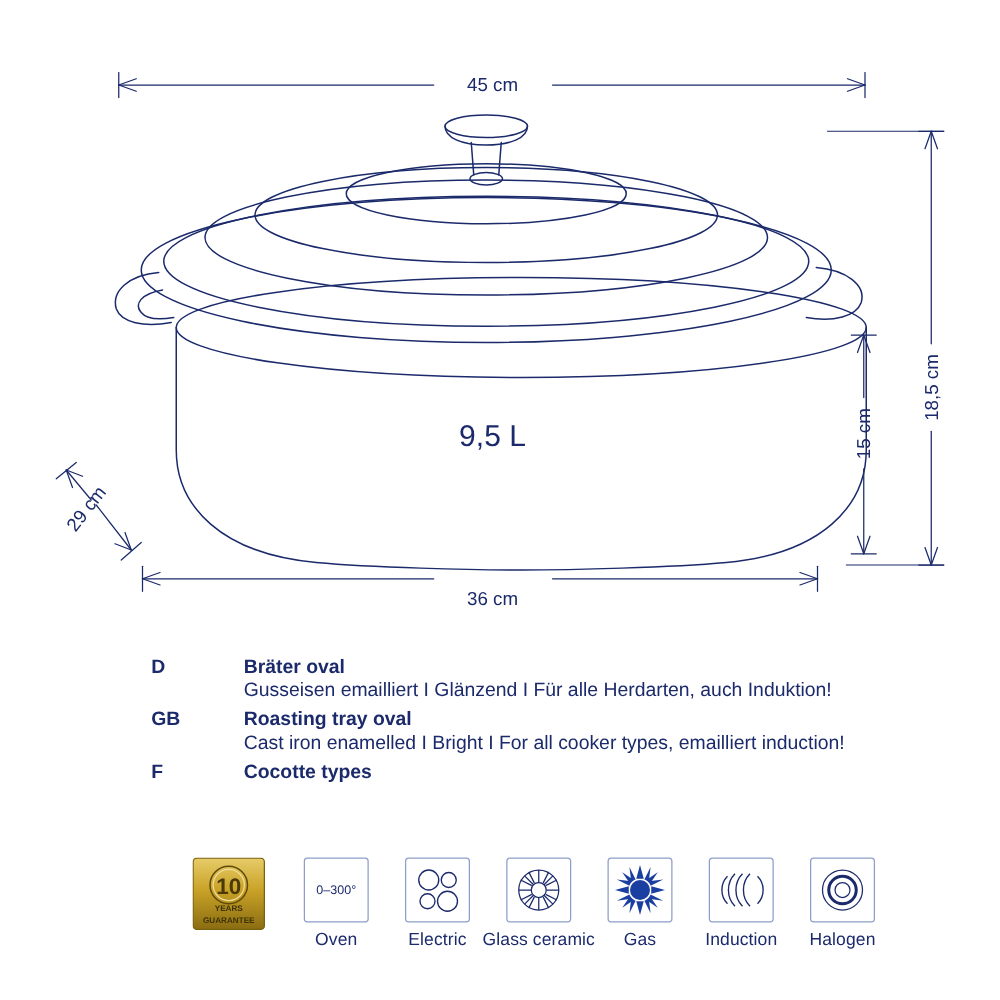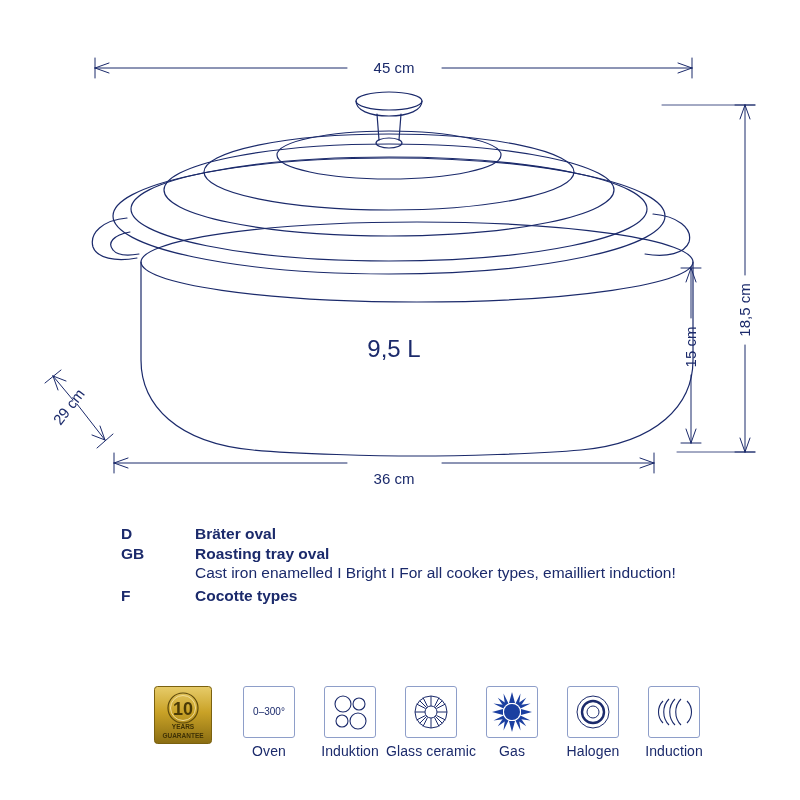--- a/index.html
+++ b/index.html
@@ -230,20 +230,21 @@
     <text class="dim-label" x="56" y="410" text-anchor="middle" transform="rotate(-52 56 410)">29 cm</text>
     <text class="vol-label" x="377" y="357" text-anchor="middle">9,5 L</text>
   </svg>
 
   <div class="desc">
 
     <div class="desc-row">
       <div class="lang">D</div>
       <div class="desc-texts">
         <div class="desc-title">Bräter oval</div>
+        <div class="desc-sub">Gusseisen emailliert I Glänzend I Für alle Herdarten, auch Induktion!</div>
       </div>
     </div>
 
     <div class="desc-row">
       <div class="lang">GB</div>
       <div class="desc-texts">
         <div class="desc-title">Roasting tray oval</div>
         <div class="desc-sub">Cast iron enamelled I Bright I For all cooker types, emailliert induction!</div>
       </div>
     </div>
@@ -288,21 +289,21 @@
 
     <div class="icon-cell">
       <div class="icon-box">
         <svg width="50" height="50" viewBox="0 0 50 50" fill="none" stroke="#1b2a6b" stroke-width="1.1">
           <circle cx="18" cy="17" r="8"></circle>
           <circle cx="34" cy="17" r="6"></circle>
           <circle cx="17" cy="34" r="6"></circle>
           <circle cx="33" cy="34" r="8"></circle>
         </svg>
       </div>
-      <div class="icon-cap">Induktion</div>
+      <div class="icon-cap">Electric</div>
     </div>
 
     <div class="icon-cell">
       <div class="icon-box">
         <svg width="50" height="50" viewBox="0 0 50 50" fill="none" stroke="#1b2a6b" stroke-width="1">
           <circle cx="25" cy="25" r="16"></circle>
           <circle cx="25" cy="25" r="6"></circle>
           <g stroke-width="1">
             <line x1="25" y1="9" x2="25" y2="19"></line>
             <line x1="25" y1="31" x2="25" y2="41"></line>
@@ -350,37 +351,37 @@
               <path d="M6.5,16.5 L16.5,21.5 L18,18 Z"></path>
             </g>
           </g>
         </svg>
       </div>
       <div class="icon-cap">Gas</div>
     </div>
 
     <div class="icon-cell">
       <div class="icon-box">
-        <svg width="50" height="50" viewBox="0 0 50 50" fill="none" stroke="#1b2a6b">
-          <circle cx="25" cy="25" r="16" stroke-width="1"></circle>
-          <circle cx="25" cy="25" r="11" stroke-width="2.4"></circle>
-          <circle cx="25" cy="25" r="6" stroke-width="1"></circle>
-        </svg>
-      </div>
-      <div class="icon-cap">Halogen</div>
-    </div>
-
-    <div class="icon-cell">
-      <div class="icon-box">
         <svg width="50" height="50" viewBox="0 0 50 50" fill="none" stroke="#1b2a6b" stroke-width="1.1">
           <path d="M14,14 C8,20 8,30 14,36"></path>
           <path d="M20,12 C13,19 13,31 20,38"></path>
           <path d="M26,12 C19,19 19,31 26,38"></path>
           <path d="M32,12 C25,19 25,31 32,38"></path>
           <path d="M38,14 C44,20 44,30 38,36"></path>
         </svg>
       </div>
       <div class="icon-cap">Induction</div>
     </div>
 
+    <div class="icon-cell">
+      <div class="icon-box">
+        <svg width="50" height="50" viewBox="0 0 50 50" fill="none" stroke="#1b2a6b">
+          <circle cx="25" cy="25" r="16" stroke-width="1"></circle>
+          <circle cx="25" cy="25" r="11" stroke-width="2.4"></circle>
+          <circle cx="25" cy="25" r="6" stroke-width="1"></circle>
+        </svg>
+      </div>
+      <div class="icon-cap">Halogen</div>
+    </div>
+
   </div>
 
 </div>
 
 </body></html>

